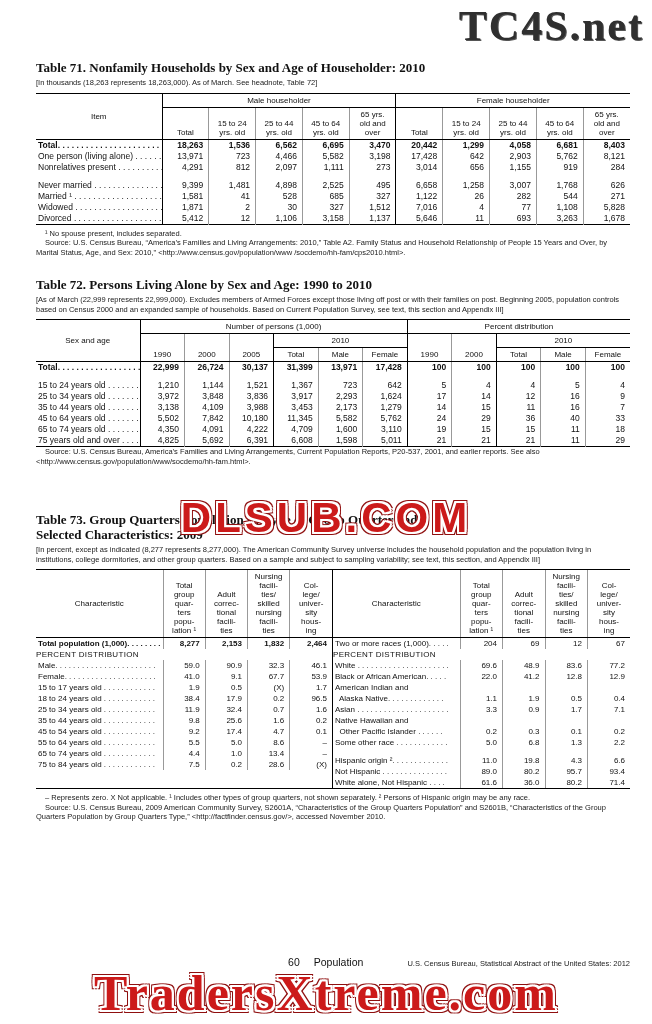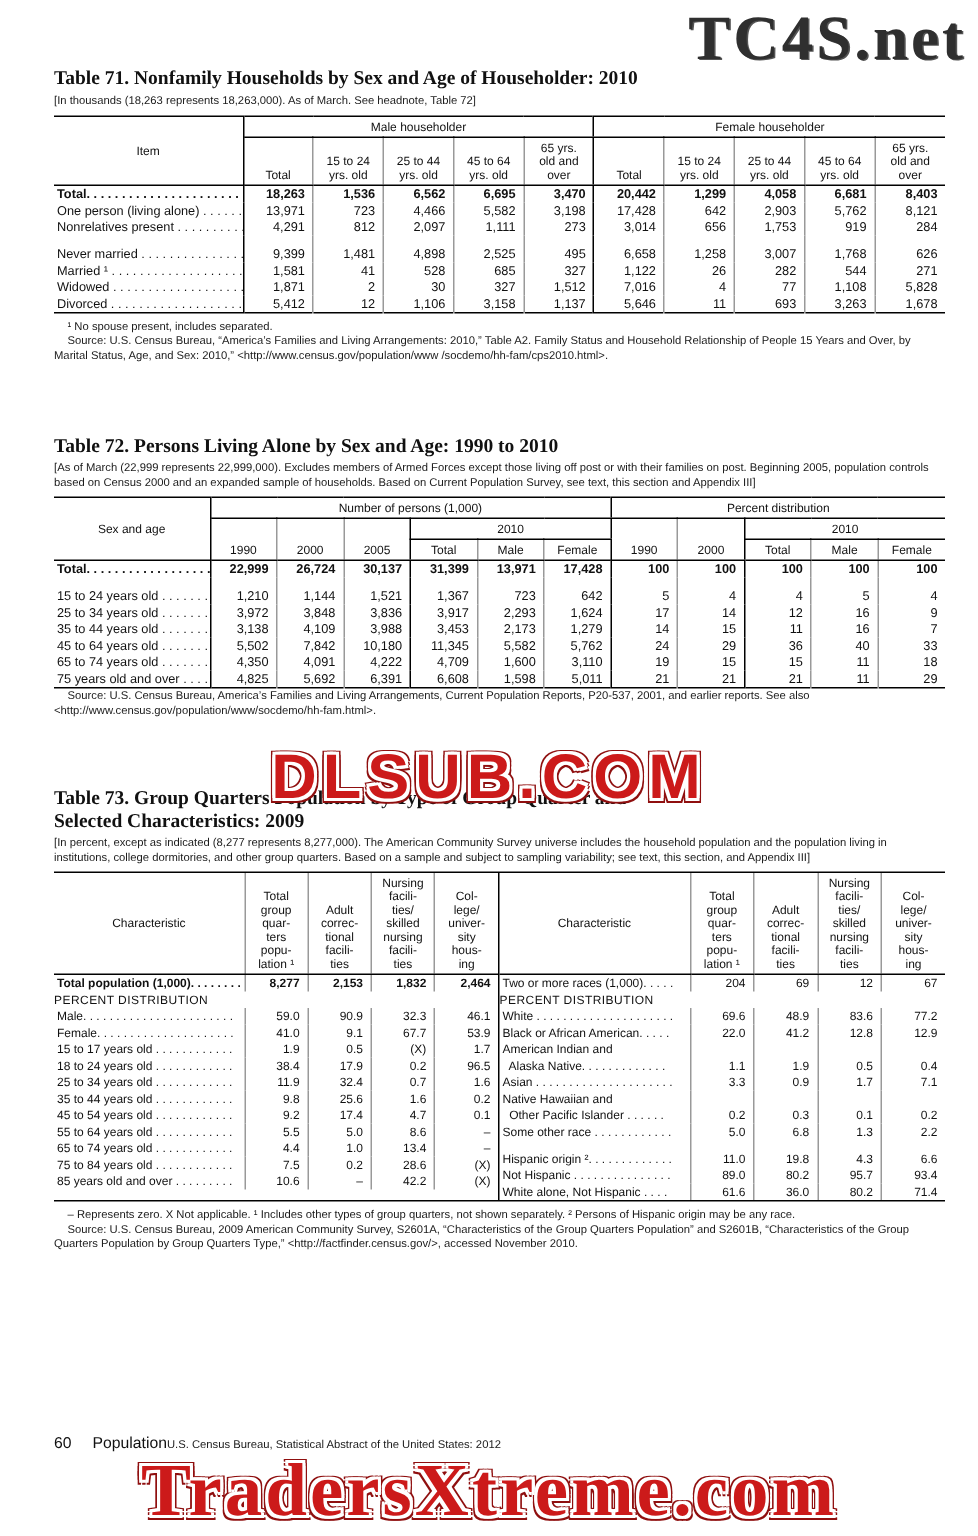--- a/index.html
+++ b/index.html
@@ -1,21 +1,21 @@
 <!DOCTYPE html>
 <html style="--wm_dark: #2f2f2f; --wm_red: #cc1a1a; --wm_red_dark: #8f0f0f;"><head>
 <meta charset="utf-8">
 <style>
   * { margin:0; padding:0; box-sizing:border-box; }
   html,body { background:#fff; }
   body {
     width:652px; height:1024px; position:relative; overflow:hidden;
     font-family:"Liberation Sans", sans-serif; color:#111;
   }
-  .content { padding:44px 22px 0 36px; }
+  .content { padding:60px 22px 0 36px; }
 
   
   .title {
     font-family:"Liberation Serif", serif; font-weight:bold;
     font-size:13px; line-height:15px; white-space:pre-line; margin-bottom:3px;
   }
   .headnote { font-size:7.5px; line-height:9.5px; margin-bottom:5px; color:#1a1a1a; }
   .fnote, .source { font-size:7.5px; line-height:9.5px; text-indent:9px; color:#1a1a1a; }
   .fnote { margin-top:4px; }
 
@@ -34,33 +34,33 @@
   table.t td.num { text-align:right; padding-right:5px; }
   table.t td.stub { white-space:pre; overflow:hidden; padding-left:2px; }
   .t71 td.stub, .t71 th.stub-h, .t72 td.stub, .t72 th.stub-h { border-right:1px solid #000; }
   .t73 td.stub, .t73 th.stub-h { border-right:1px solid #999; }
   td.ll, th.ll { border-left:1px solid #999; }
   td.gl, th.gl { border-left:1px solid #000; }
   tr.gap td { padding-top:7px; }
   tr.bold { font-weight:bold; }
   td.section { padding:1px 0 1px 14px; letter-spacing:.3px; font-size:8px; }
 
-  .sec72 { margin-top:48px; }
+  .sec72 { margin-top:20px; }
   .sec73 { margin-top:46px; }
 
   
   .t73wrap { display:flex; border-top:1px solid #000; border-bottom:1px solid #000; }
   .t73wrap .pane { width:50%; }
   .t73wrap .pane.left { border-right:1px solid #000; }
   .t73wrap table.t { border-top:none; border-bottom:none; font-size:8px; }
 
   
   .footer {
     position:absolute; left:36px; right:22px; top:956px;
-    display:flex; justify-content:flex-start; align-items:baseline;
+    display:flex; justify-content:flex-end; align-items:baseline;gap:44px;
   }
   .footer-left { font-size:10.5px; }
   .footer-left .sec { margin-left:14px; }
   .footer-right { font-size:7.5px; color:#1a1a1a; }
 
   
   .wm { position:absolute; z-index:5; white-space:nowrap; }
   .wm-top {
     top:2px; right:8px;
     font-family:"Liberation Serif", serif; font-weight:bold;
@@ -176,21 +176,21 @@
           </tr>
           <tr>
             <td class="stub">Nonrelatives present . . . . . . . . . . . .</td>
             <td class="num">4,291</td>
             <td class="num ll">812</td>
             <td class="num ll">2,097</td>
             <td class="num ll">1,111</td>
             <td class="num ll">273</td>
             <td class="num gl">3,014</td>
             <td class="num ll">656</td>
-            <td class="num ll">1,753</td>
+            <td class="num ll">1,155</td>
             <td class="num ll">919</td>
             <td class="num ll">284</td>
           </tr>
           <tr class="gap">
             <td class="stub">Never married . . . . . . . . . . . . . . . . .</td>
             <td class="num">9,399</td>
             <td class="num ll">1,481</td>
             <td class="num ll">4,898</td>
             <td class="num ll">2,525</td>
             <td class="num ll">495</td>
@@ -508,27 +508,20 @@
                 <td class="num ll">13.4</td>
                 <td class="num ll">–</td>
               </tr>
               <tr>
                 <td class="stub">75 to 84 years old . . . . . . . . . . . .</td>
                 <td class="num">7.5</td>
                 <td class="num ll">0.2</td>
                 <td class="num ll">28.6</td>
                 <td class="num ll">(X)</td>
               </tr>
-              <tr>
-                <td class="stub">85 years old and over . . . . . . . . .</td>
-                <td class="num">10.6</td>
-                <td class="num ll">–</td>
-                <td class="num ll">42.2</td>
-                <td class="num ll">(X)</td>
-              </tr>
             </tbody>
         </table>
       </div>
       <div class="pane">
         <table class="t t73">
           <colgroup>
               <col style="width:127px">
               <col>
               <col>
               <col>

